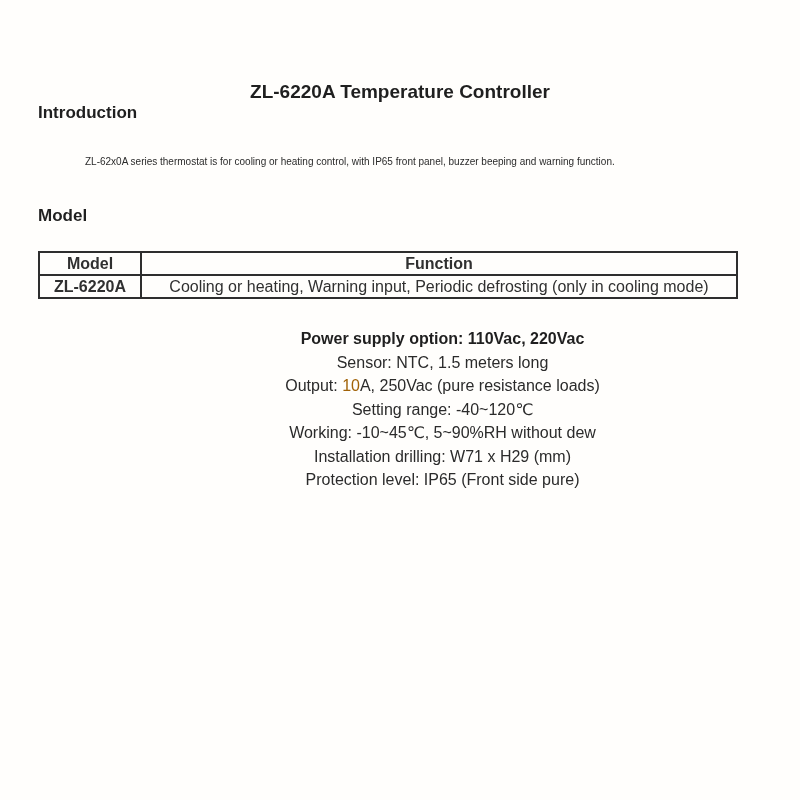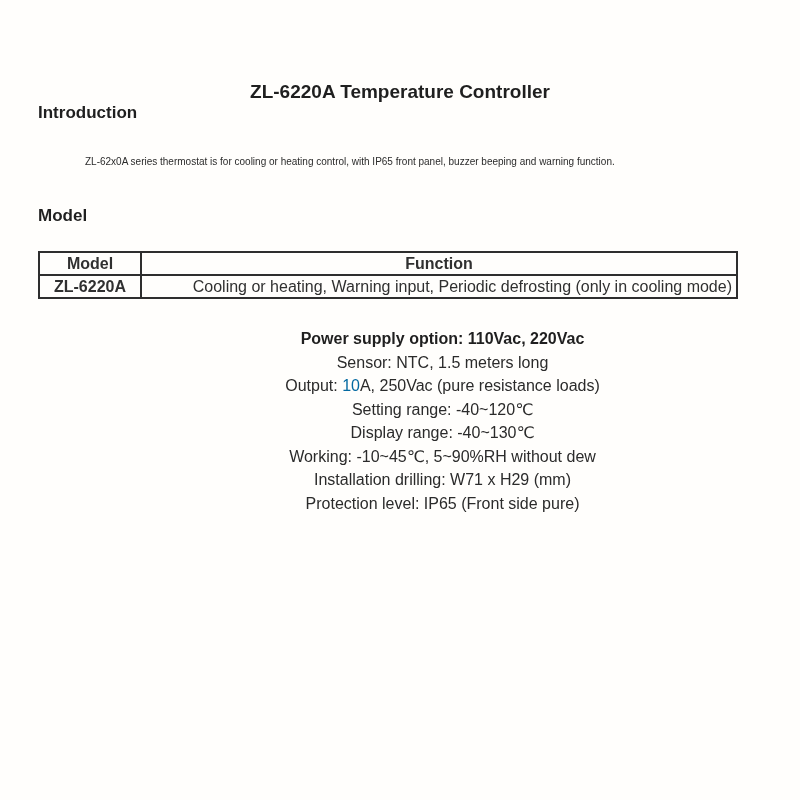--- a/index.html
+++ b/index.html
@@ -51,21 +51,21 @@
     padding: 0 4px;
     font-size: 16px;
     line-height: 20px;
     color: #303030;
     white-space: nowrap;
     overflow: hidden;
   }
   .model-table th { font-weight: bold; text-align: center; }
   .col-model-w { width: 102px; }
   .cell-model  { font-weight: bold; text-align: center; }
-  .cell-function { font-size: 15.5px; text-align: right; }
+  .cell-function { font-size: 15.5px; text-align: center; }
 
   .spec-list {
     margin: 28px 0 0 85px;
     font-size: 16px;
     line-height: 23.5px;
     color: #2b2b2b;
   }
   .spec-line { white-space: nowrap; text-align: center; }
   .spec-line.bold { font-weight: bold; color: #1f1f1f; }
 </style>
@@ -93,21 +93,20 @@
         <td class="cell-model">ZL-6220A</td>
         <td class="cell-function">Cooling or heating, Warning input, Periodic defrosting (only in cooling mode)</td>
       </tr>
     </tbody>
   </table>
 
 
   <div class="spec-list">
     <div class="spec-line bold">Power supply option: 110Vac, 220Vac</div>
     <div class="spec-line">Sensor: NTC, 1.5 meters long</div>
-    <div class="spec-line"><span>Output: </span><span style="color: #0369a1;">10</span><span>A, 250Vac (pure resistance loads)</span></div>
+    <div class="spec-line"><span>Output: </span><span style="color: #a16207;">10</span><span>A, 250Vac (pure resistance loads)</span></div>
     <div class="spec-line">Setting range: -40~120℃</div>
-    <div class="spec-line">Display range: -40~130℃</div>
     <div class="spec-line">Working: -10~45℃, 5~90%RH without dew</div>
     <div class="spec-line">Installation drilling: W71 x H29 (mm)</div>
     <div class="spec-line">Protection level: IP65 (Front side pure)</div>
   </div>
 
 </div>
 
 </body></html>

